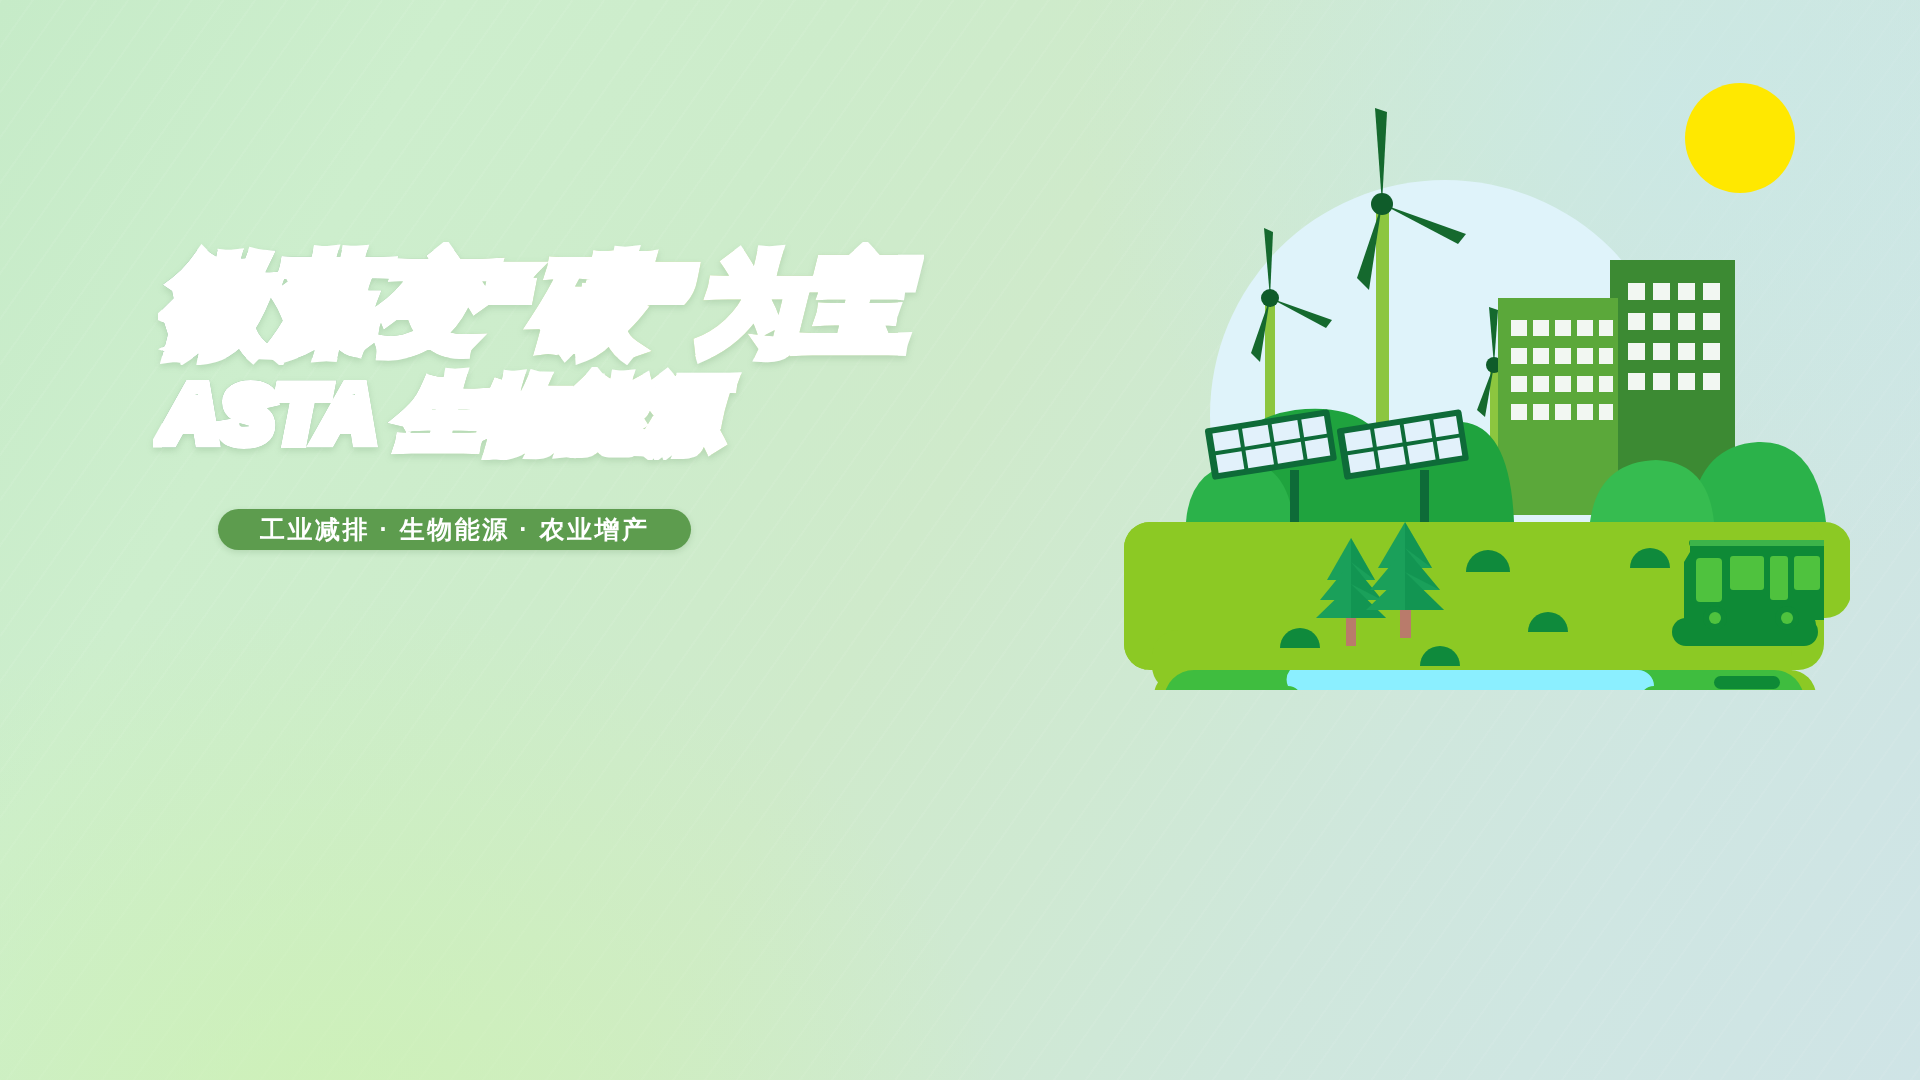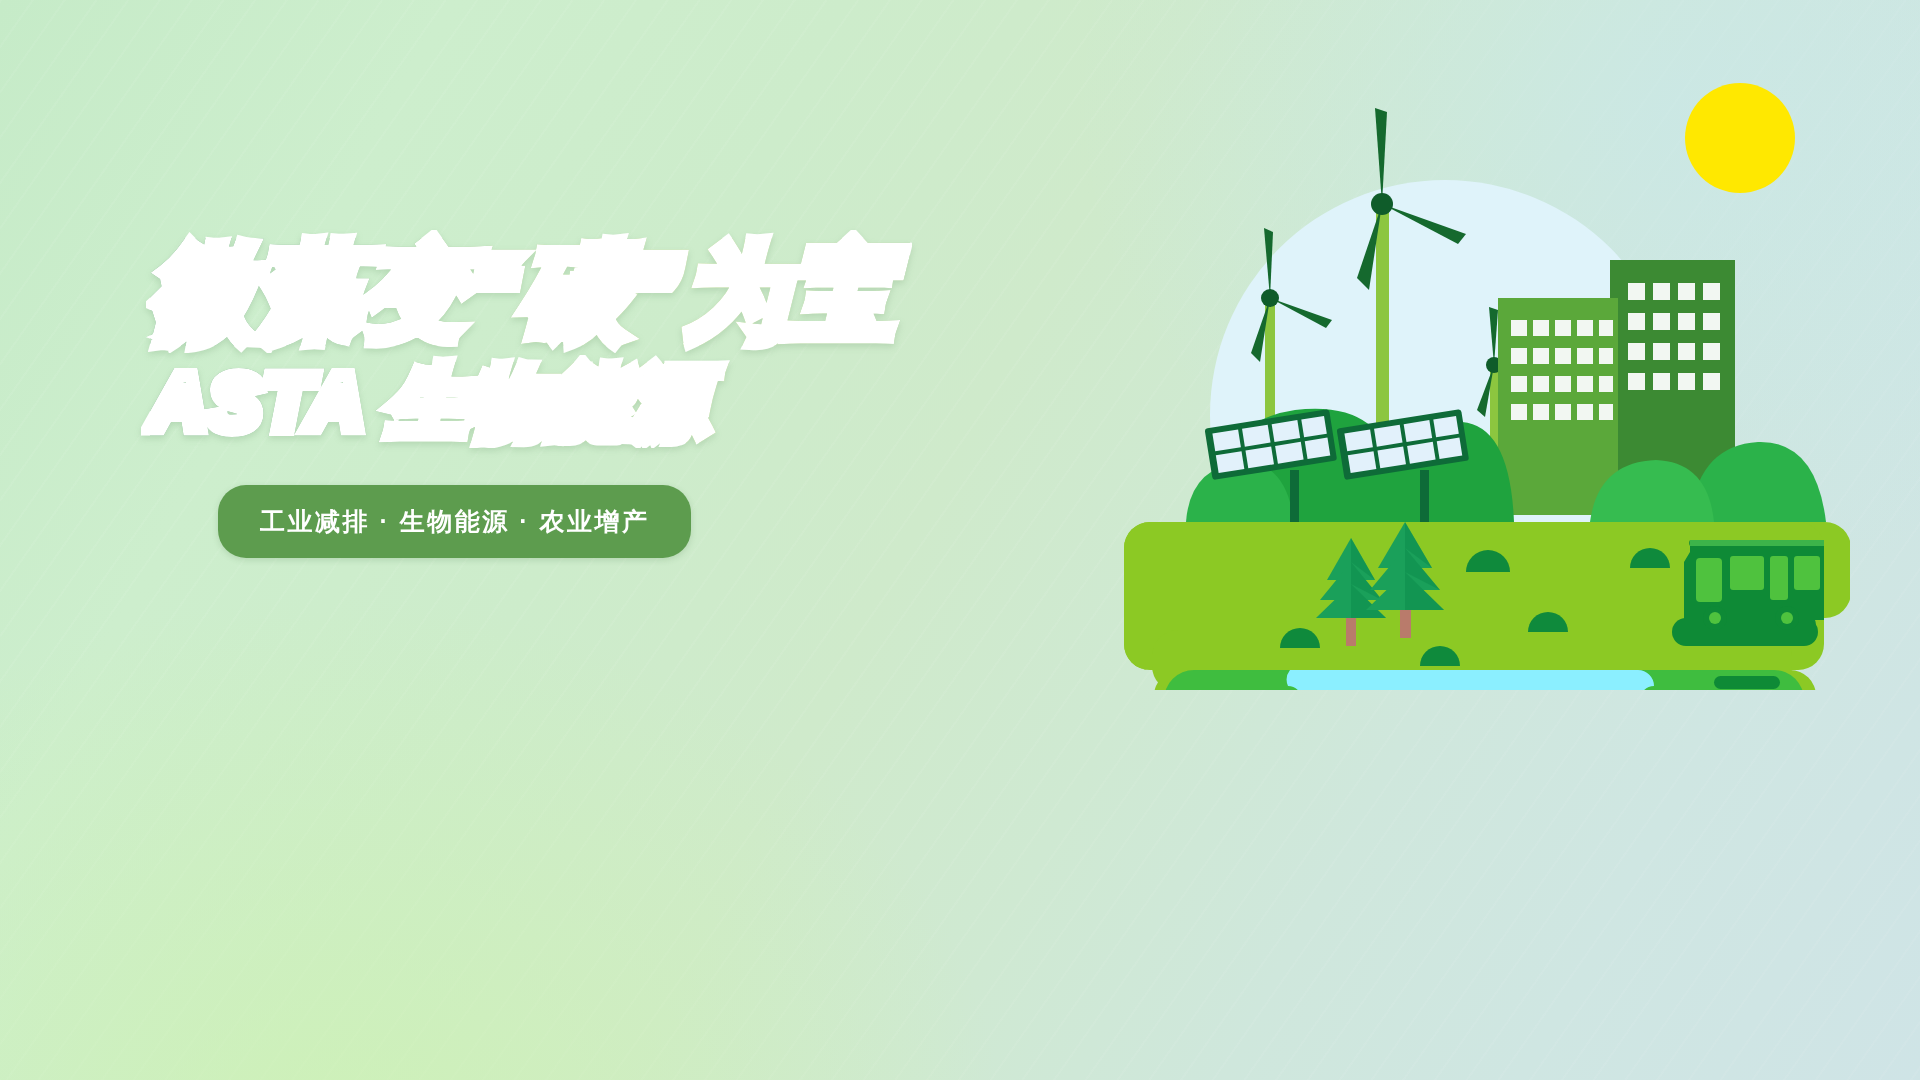--- a/index.html
+++ b/index.html
@@ -41,36 +41,36 @@
   #banner .glow-tr{
     position:absolute;right:-200px;top:-260px;width:1100px;height:900px;
     background:radial-gradient(ellipse at 60% 40%, rgba(200,232,236,.55) 0%, rgba(200,232,236,0) 65%);
     pointer-events:none;
   }
 
   
   .copy{position:absolute;left:150px;top:238px;width:760px;}
 
   .headline,.subhead{
-    margin:0;font-weight:900;font-style:italic;letter-spacing:.02em;
+    margin:12px;font-weight:900;font-style:italic;letter-spacing:.02em;
     line-height:1.04;white-space:nowrap;
     -webkit-text-stroke:14px #ffffff;
     paint-order:stroke fill;
     color:transparent;
     background:linear-gradient(95deg,#2e8b45 0%,#44a24c 26%,#73b84b 52%,#8fc24e 72%,#63ad4a 100%);
     -webkit-background-clip:text;background-clip:text;
     filter:drop-shadow(0 3px 3px rgba(80,130,80,.18));
   }
   .headline{font-size:104px;}
   .subhead{font-size:78px;margin-top:16px;letter-spacing:.03em;}
 
   .pill{
     display:inline-flex;align-items:center;justify-content:center;
     margin-top:42px;margin-left:68px;
-    height:41px;padding:16px 42px;border-radius:28px;
+    height:41px;padding:0 42px;border-radius:28px;
     background:#5d9c4e;color:#ffffff;
     font-size:25px;font-weight:700;letter-spacing:.10em;white-space:nowrap;
     box-shadow:0 2px 6px rgba(60,110,55,.18);
   }
 
   
   .illus{position:absolute;left:1090px;top:70px;width:760px;height:620px;}
   .illus svg{display:block;width:100%;height:100%;}
 </style>
 </head>

